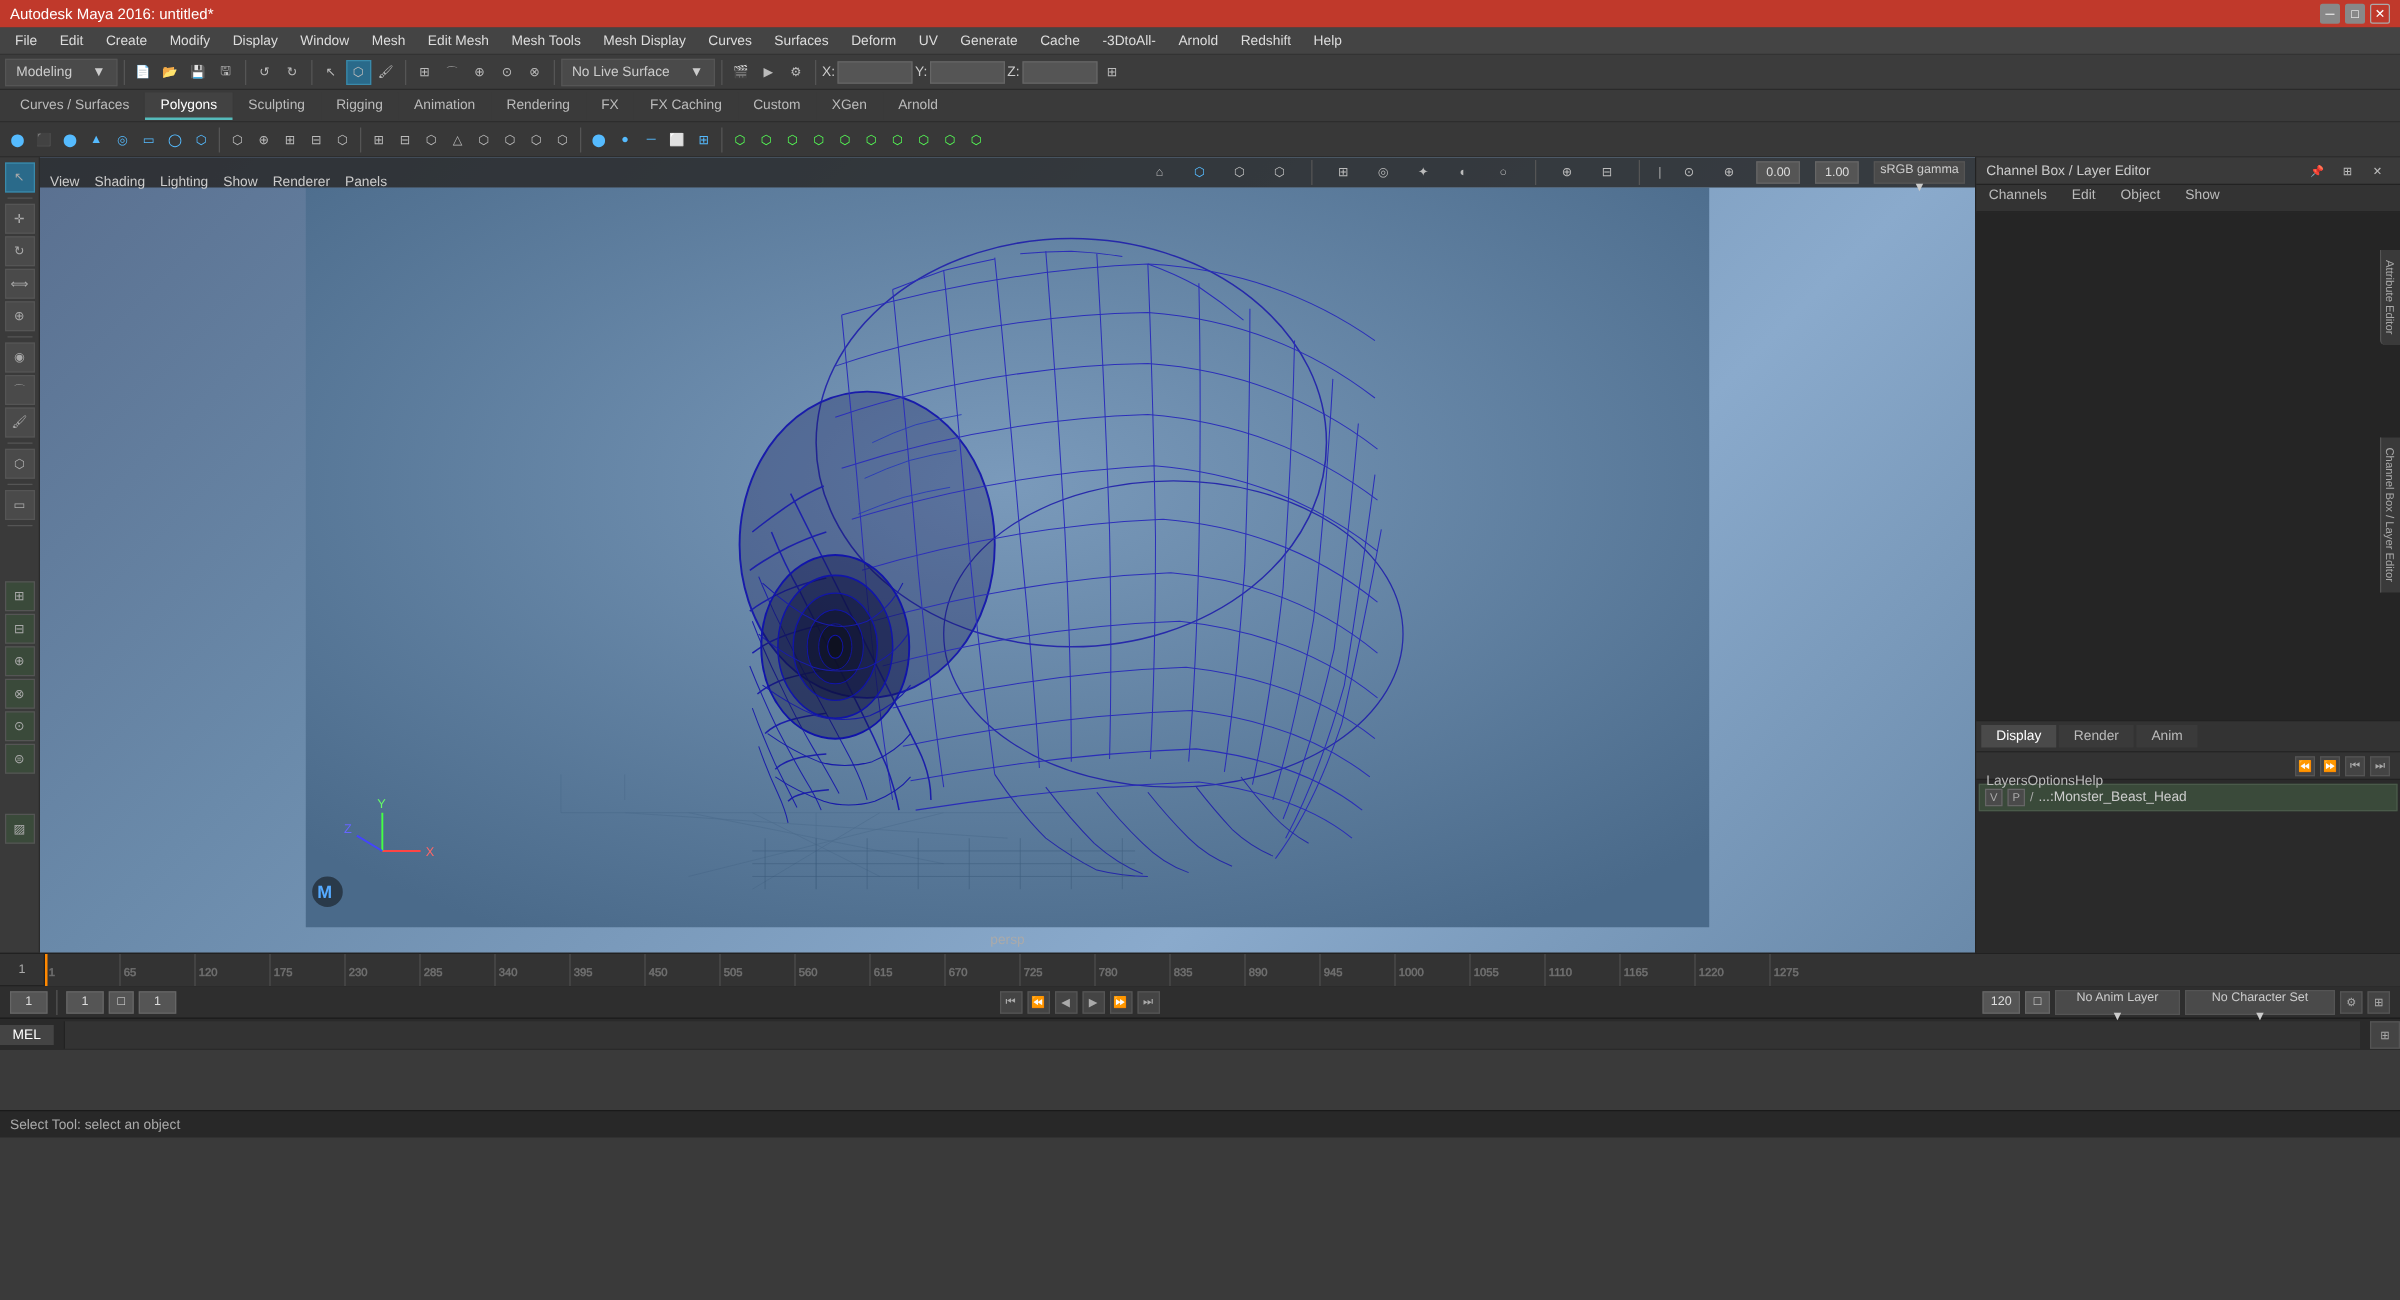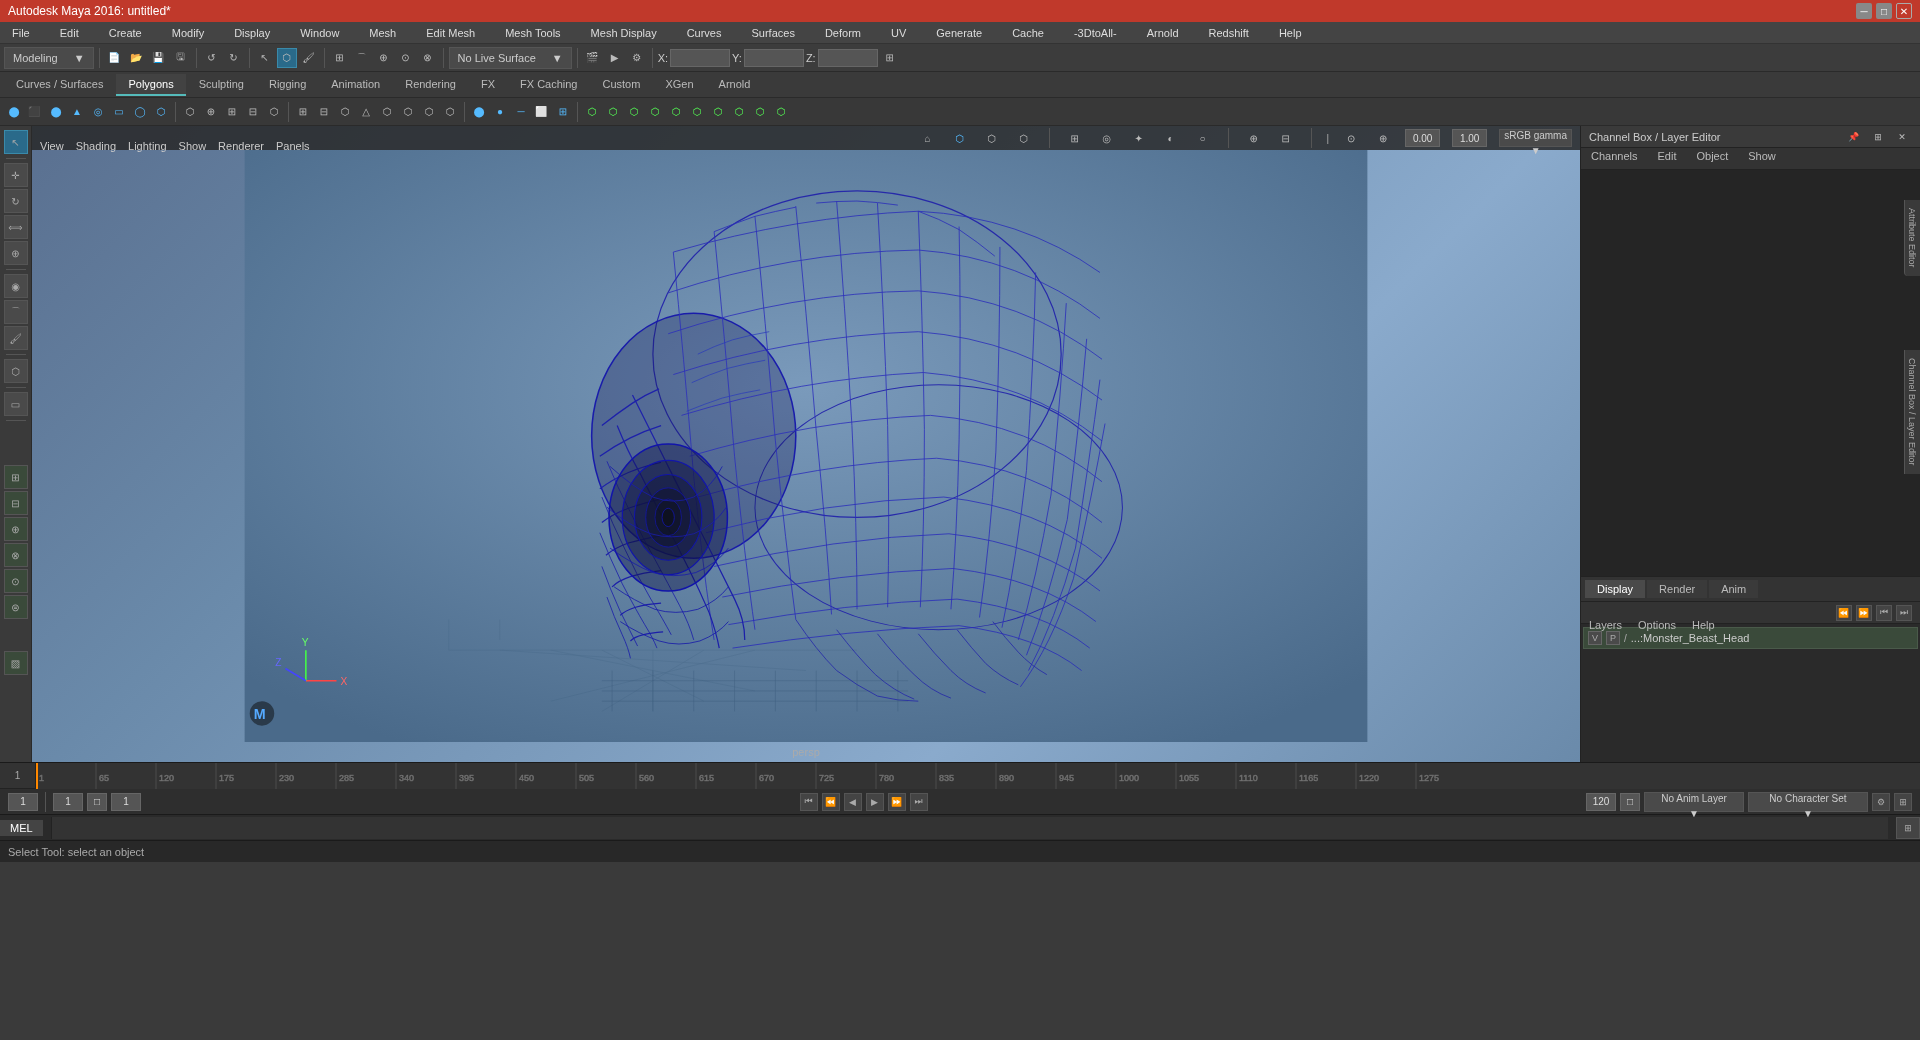--- a/index.html
+++ b/index.html
@@ -9,21 +9,21 @@
     #title-bar {
       width: 100%; height: 22px; background: #c0392b; display: flex; align-items: center; justify-content: space-between;
       padding: 0 8px; color: white; font-size: 12px;
     }
     #title-bar .win-controls { display: flex; gap: 4px; }
     #title-bar .win-btn { width: 16px; height: 16px; background: #888; border-radius: 2px; display: flex; align-items: center; justify-content: center; font-size: 10px; color: white; cursor: pointer; }
     #title-bar .win-btn.close { background: #c0392b; border: 1px solid #aaa; }
 
     
     #menu-bar {
-      width: 100%; height: 22px; background: #444; display: flex; align-items: center; padding: 0 4px; gap: 14px; border-bottom: 1px solid #333;
+      width: 100%; height: 22px; background: #444; display: flex; align-items: center; padding: 0 4px; gap: 2px; border-bottom: 1px solid #333;
     }
     .menu-item { padding: 2px 8px; color: #ddd; cursor: pointer; font-size: 11px; }
 
     
     #toolbar1 {
       width: 100%; height: 28px; background: #3c3c3c; display: flex; align-items: center; padding: 0 4px; gap: 2px; border-bottom: 1px solid #2a2a2a;
     }
 
     
     #tabs-row {
@@ -119,21 +119,21 @@
 
     
     #status-bar {
       height: 26px; background: #2a2a2a; display: flex; align-items: center; padding: 0 8px; border-top: 1px solid #1a1a1a; gap: 8px; justify-content: space-between;
     }
     .status-tab { padding: 2px 10px; font-size: 11px; color: #bbb; cursor: pointer; }
     .status-tab.active { background: #444; color: white; }
 
     
     #bottom-status {
-      height: 22px; background: #282828; display: flex; align-items: center; padding: 0 8px; border-top: 1px solid #1a1a1a;
+      height: 22px; background: #282828; display: flex; align-items: center; padding: 0 8px; border-top: 1px solid #1a1a1a; margin-top: 48px;
     }
 
     
     .tb-icon { width: 20px; height: 20px; display: inline-flex; align-items: center; justify-content: center; cursor: pointer; color: #bbb; font-size: 10px; }
     .tb-separator { width: 1px; height: 20px; background: #555; margin: 0 3px; }
     .tb-btn { height: 22px; padding: 0 8px; background: #4a4a4a; border: 1px solid #555; color: #ccc; font-size: 11px; cursor: pointer; display: flex; align-items: center; gap: 16px; }
 
     
     #attr-editor-tab {
       position: fixed; right: 0; top: 200px; width: 20px; background: #3a3a3a; border-left: 1px solid #555;
@@ -513,21 +513,21 @@
     </div>
 
     <div id="display-tabs">
       <div class="disp-tab active">Display</div>
       <div class="disp-tab">Render</div>
       <div class="disp-tab">Anim</div>
     </div>
 
     <div id="layers-panel">
       <div id="layers-header">
-        <div style="display:flex; gap:16px;margin-top:24px;">
+        <div style="display:flex; gap:0;margin-top:24px;">
           <span class="layers-tab">Layers</span>
           <span class="layers-tab">Options</span>
           <span class="layers-tab">Help</span>
         </div>
         <div id="layer-controls" style="background:transparent; height:auto; padding:0;">
           <div class="layer-ctrl-btn">⏪</div>
           <div class="layer-ctrl-btn">⏩</div>
           <div class="layer-ctrl-btn">⏮</div>
           <div class="layer-ctrl-btn">⏭</div>
         </div>

